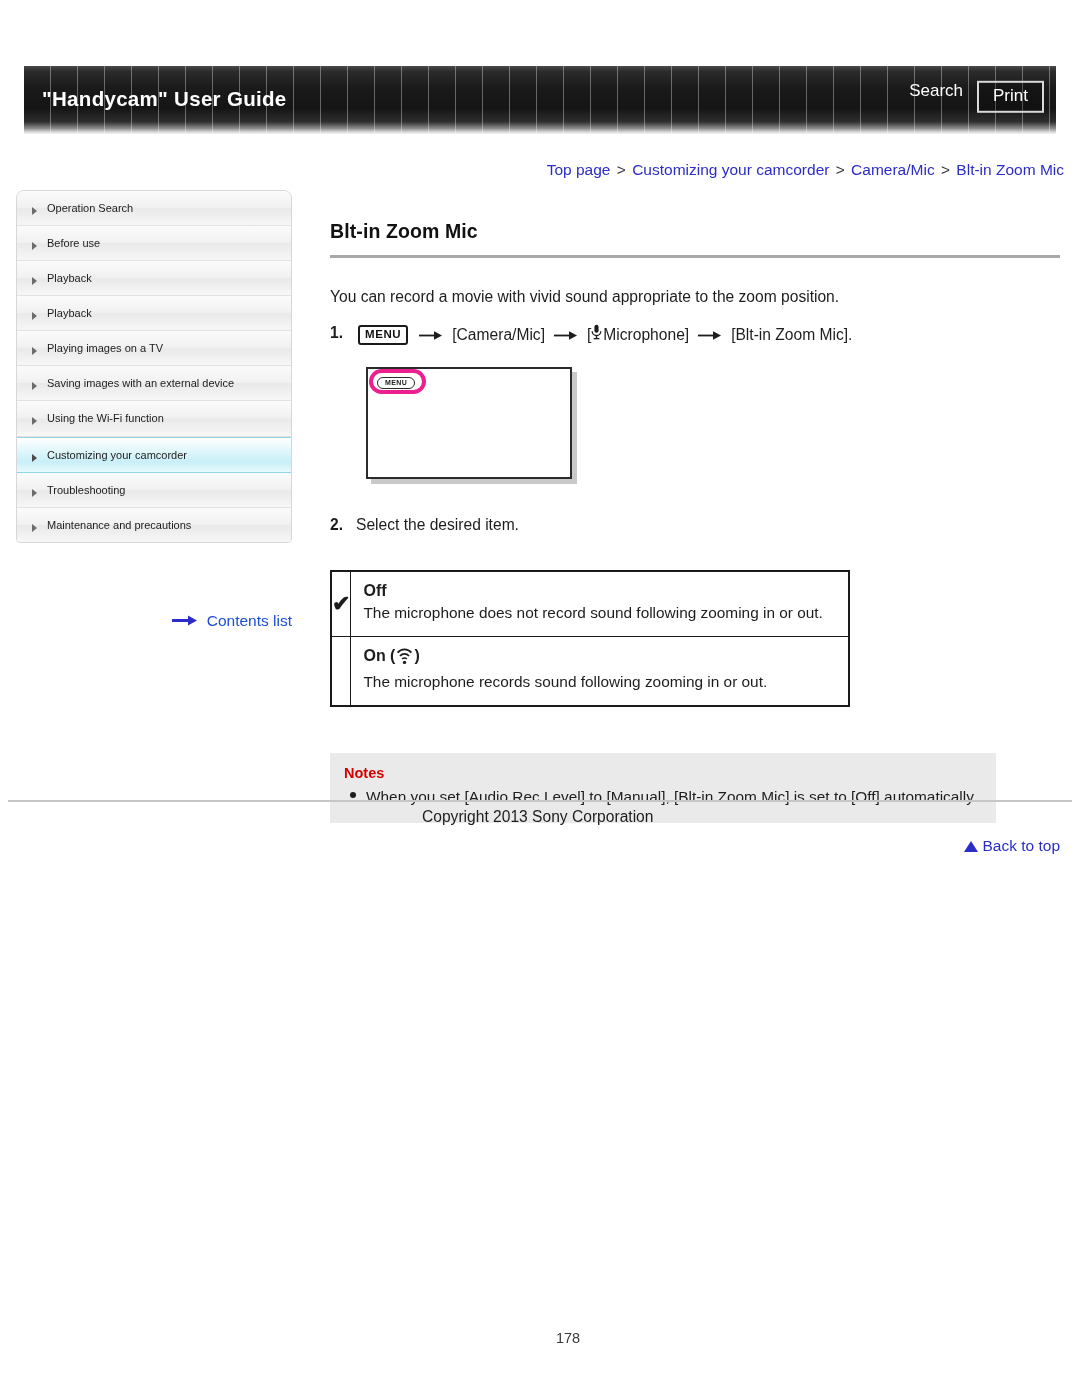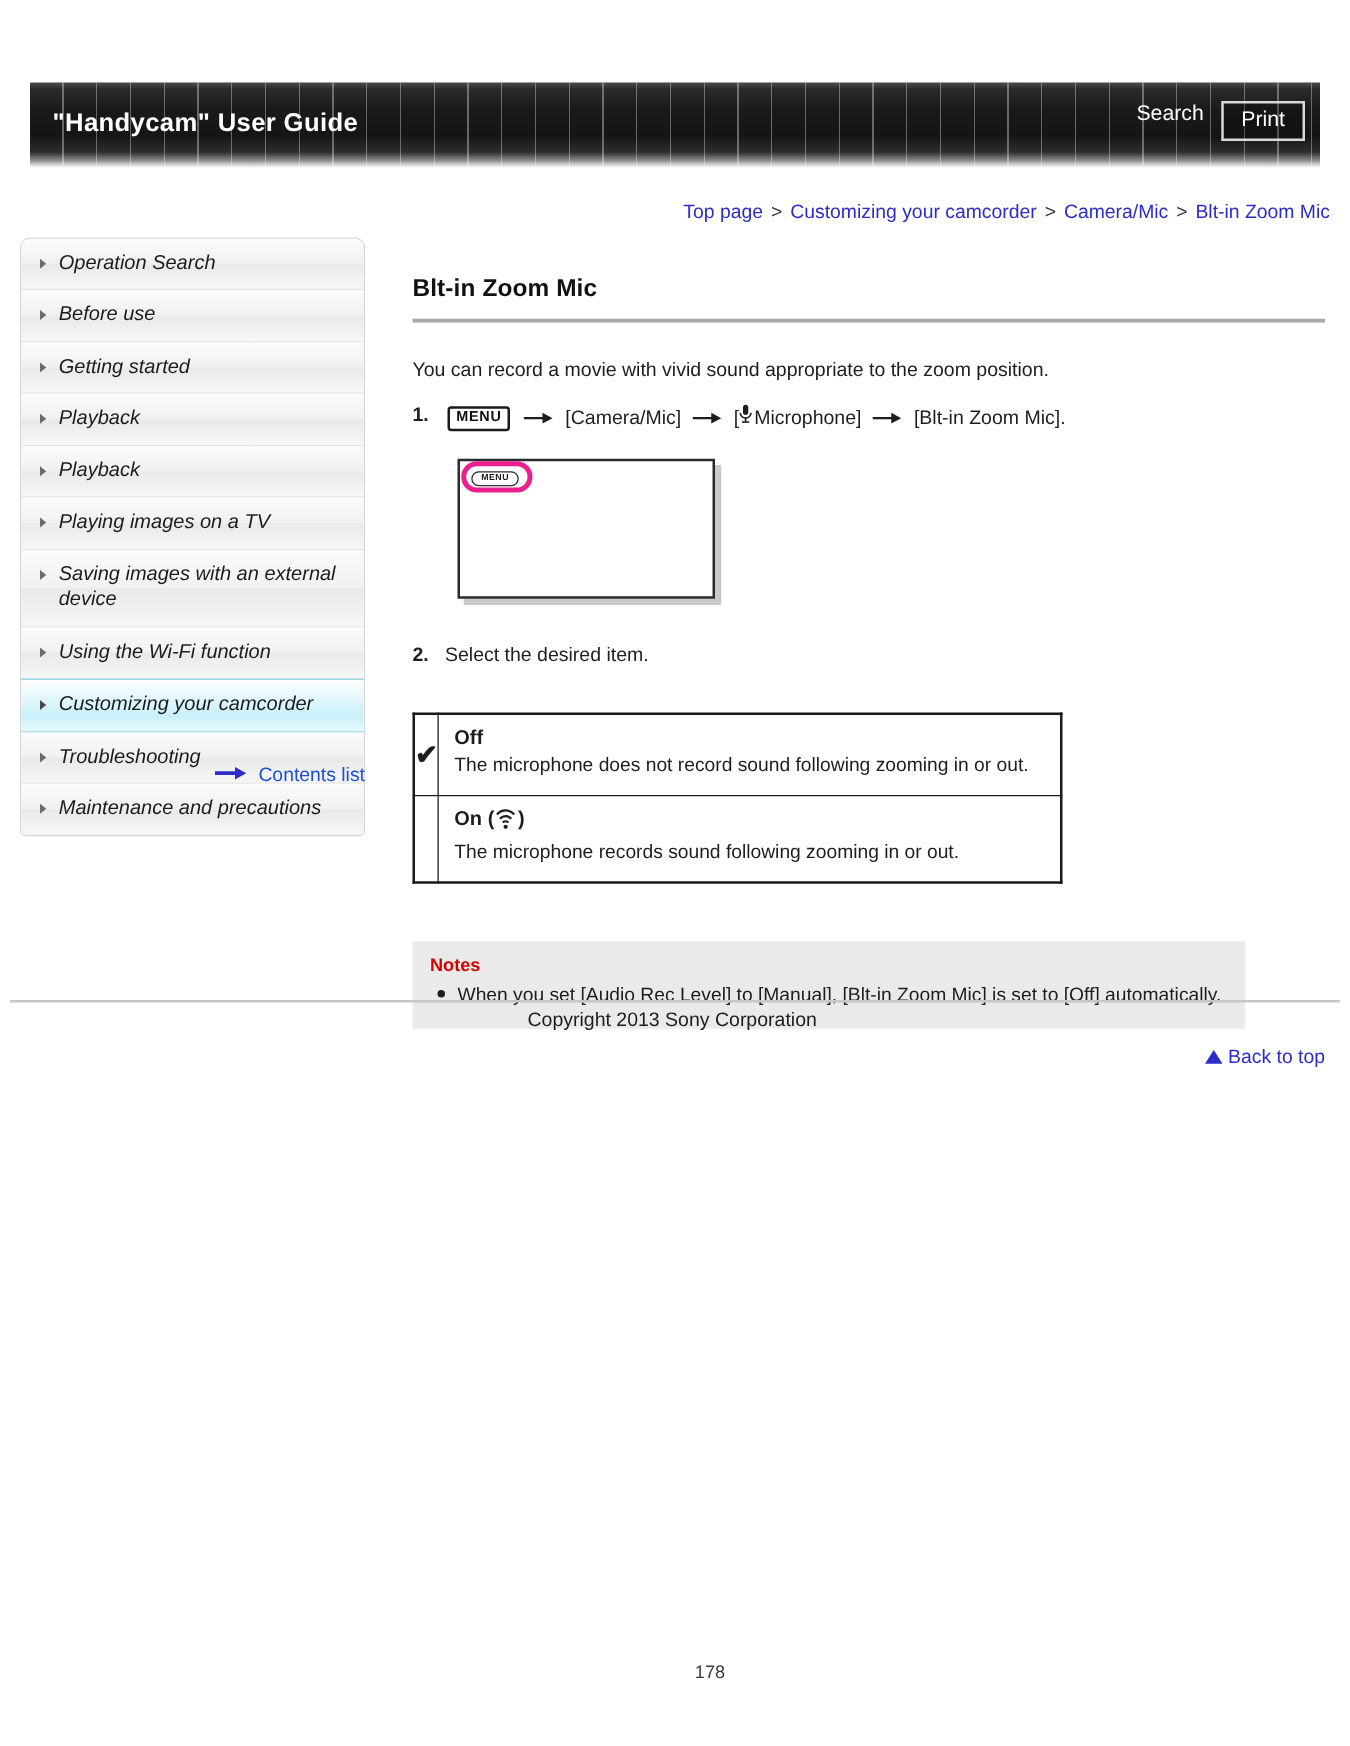--- a/index.html
+++ b/index.html
@@ -107,27 +107,26 @@
     width: 276px;
     border: 1px solid #d7d7d7;
     border-radius: 8px 8px 4px 4px;
     background: #fafafa;
     overflow: hidden;
     box-sizing: border-box;
   }
   .side-item {
     position: relative;
     padding: 10px 10px 10px 30px;
-    font-size: 16px;
+    font-size: 11px;
     color: #1c1c1c;
     border-bottom: 1px solid #e2e2e2;
     background: linear-gradient(to bottom, #fbfbfb 0%, #f1f1f1 48%, #e9e9e9 52%, #f7f7f7 100%);
     line-height: 1.28;
     box-sizing: border-box;
-    font-style: italic;
   }
   .side-item:last-child { border-bottom: none; }
   .side-item .tri {
     position: absolute;
     left: 15px;
     top: 16px;
     width: 0; height: 0;
     border-left: 5px solid #6b6b6b;
     border-top: 4px solid transparent;
     border-bottom: 4px solid transparent;
@@ -394,24 +393,20 @@
 </div>
 
 <div class="sidebar">
   <div class="side-item">
     <span class="tri"></span>
     <span>Operation Search</span>
   </div>
   <div class="side-item">
     <span class="tri"></span>
     <span>Before use</span>
-  </div>
-  <div class="side-item">
-    <span class="tri"></span>
-    <span>Getting started</span>
   </div>
   <div class="side-item">
     <span class="tri"></span>
     <span>Playback</span>
   </div>
   <div class="side-item">
     <span class="tri"></span>
     <span>Playback</span>
   </div>
   <div class="side-item">

